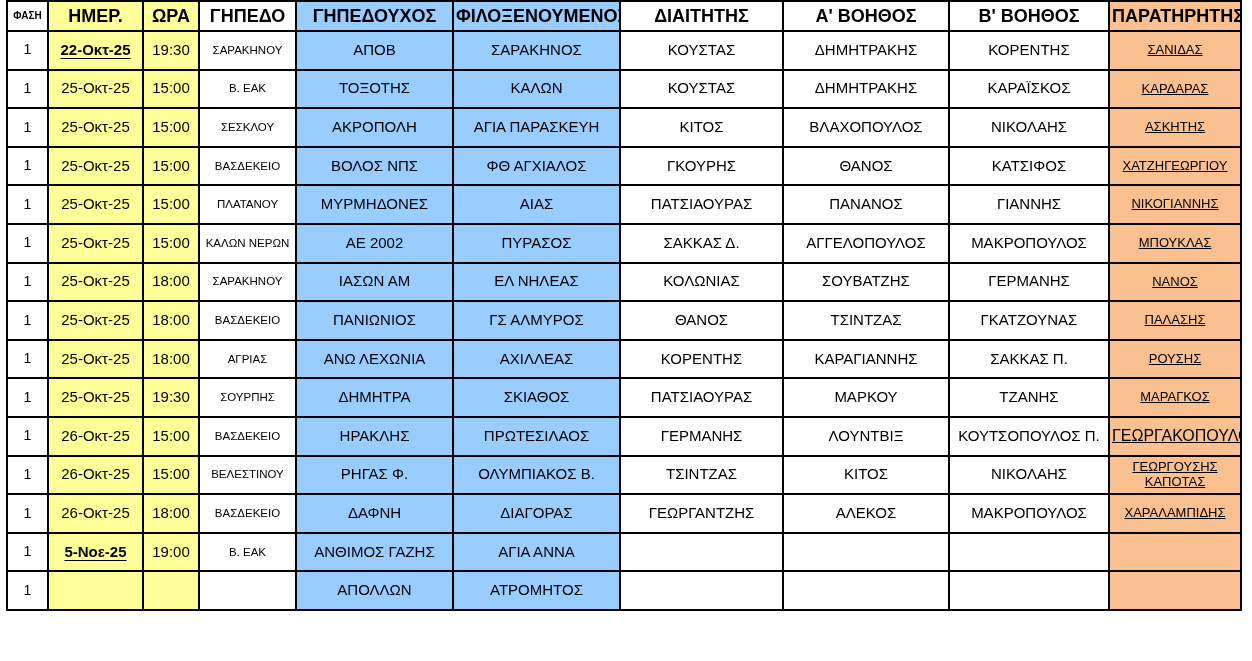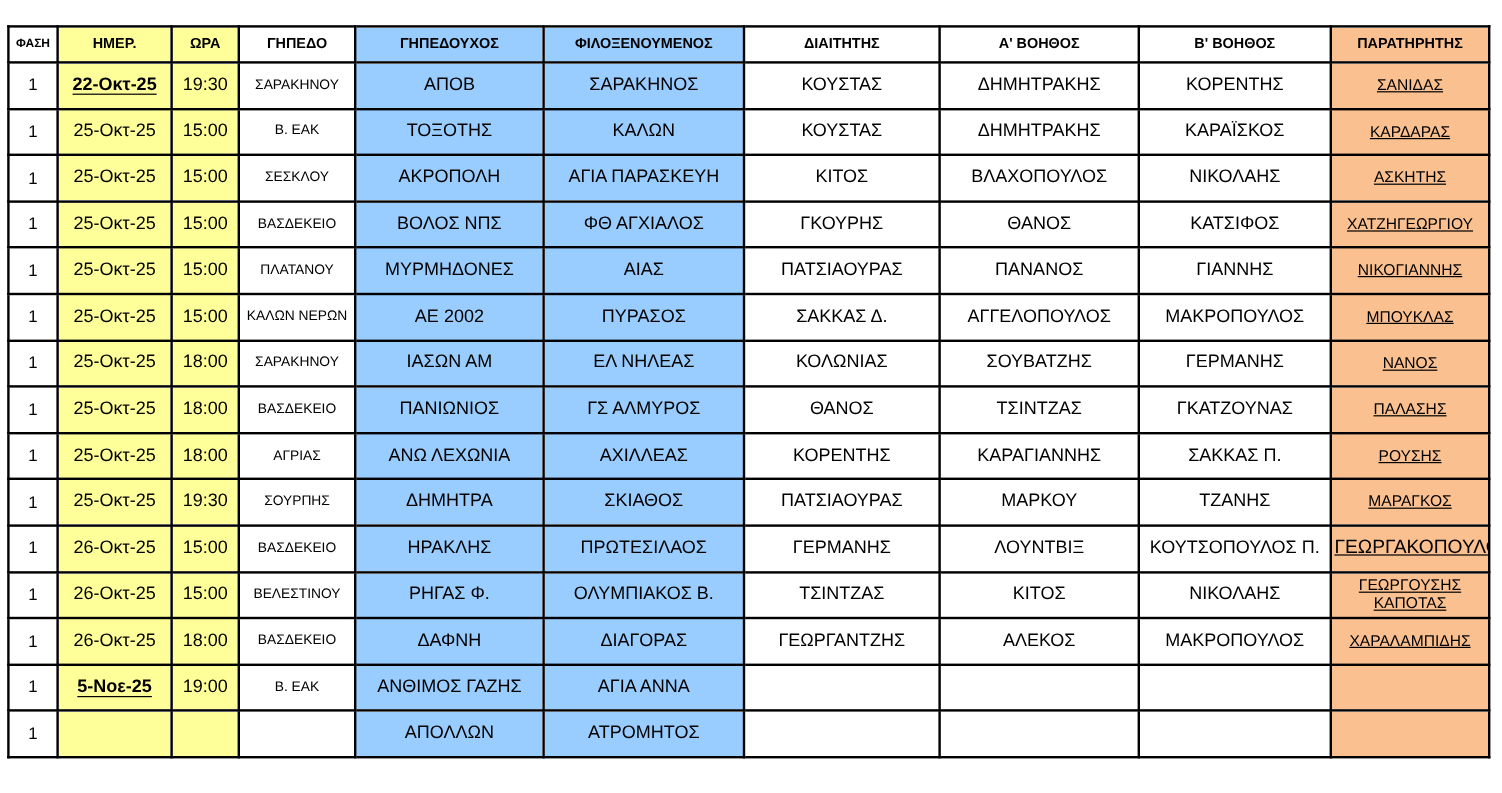--- a/index.html
+++ b/index.html
@@ -2,32 +2,32 @@
 <html lang="el" style="--yellow: #FFFF99; --blue: #99CCFF; --orange: #FAC090; --border: #000000;"><head>
 <meta charset="utf-8">
 <style>
   :root{
     --yellow:#FFFF99; --blue:#99CCFF; --orange:#FAC090; --border:#000000;
   }
   html,body{margin:0;padding:0;background:#ffffff;}
   body{font-family:"Liberation Sans", sans-serif; color:#000;}
   .sheet{position:relative;width:1252px;height:661px;overflow:hidden;background:#fff;}
   table.schedule{
-    position:absolute; left:6px; top:21px;
+    position:absolute; left:6px; top:0;
     border-collapse:collapse; table-layout:fixed;
     width:1234px;
     border:2px solid var(--border);
   }
   th,td{
     border:2px solid var(--border);
     text-align:center; vertical-align:middle;
     padding:0 2px; overflow:hidden;
     line-height:1.12;
   }
-  thead th{height:28px; font-size:12px; font-weight:bold; background:#fff;}
+  thead th{height:28px; font-size:18px; font-weight:bold; background:#fff;}
   thead th.c-phase{font-size:10px;}
   thead th.c-date, thead th.c-time{background:var(--yellow);}
   thead th.c-home, thead th.c-away{background:var(--blue);text-align:center;}
   thead th.c-observer{background:var(--orange);}
   tbody td{height:36.6px; font-size:15px; background:#fff;}
   tbody td.c-phase{font-size:14px;}
   tbody td.c-date, tbody td.c-time{background:var(--yellow);}
   tbody td.c-venue{font-size:11.5px;border-radius:15px;}
   tbody td.c-home, tbody td.c-away{background:var(--blue);}
   tbody td.c-referee, tbody td.c-assistant1, tbody td.c-assistant2{white-space:nowrap; padding:0 1px;}

